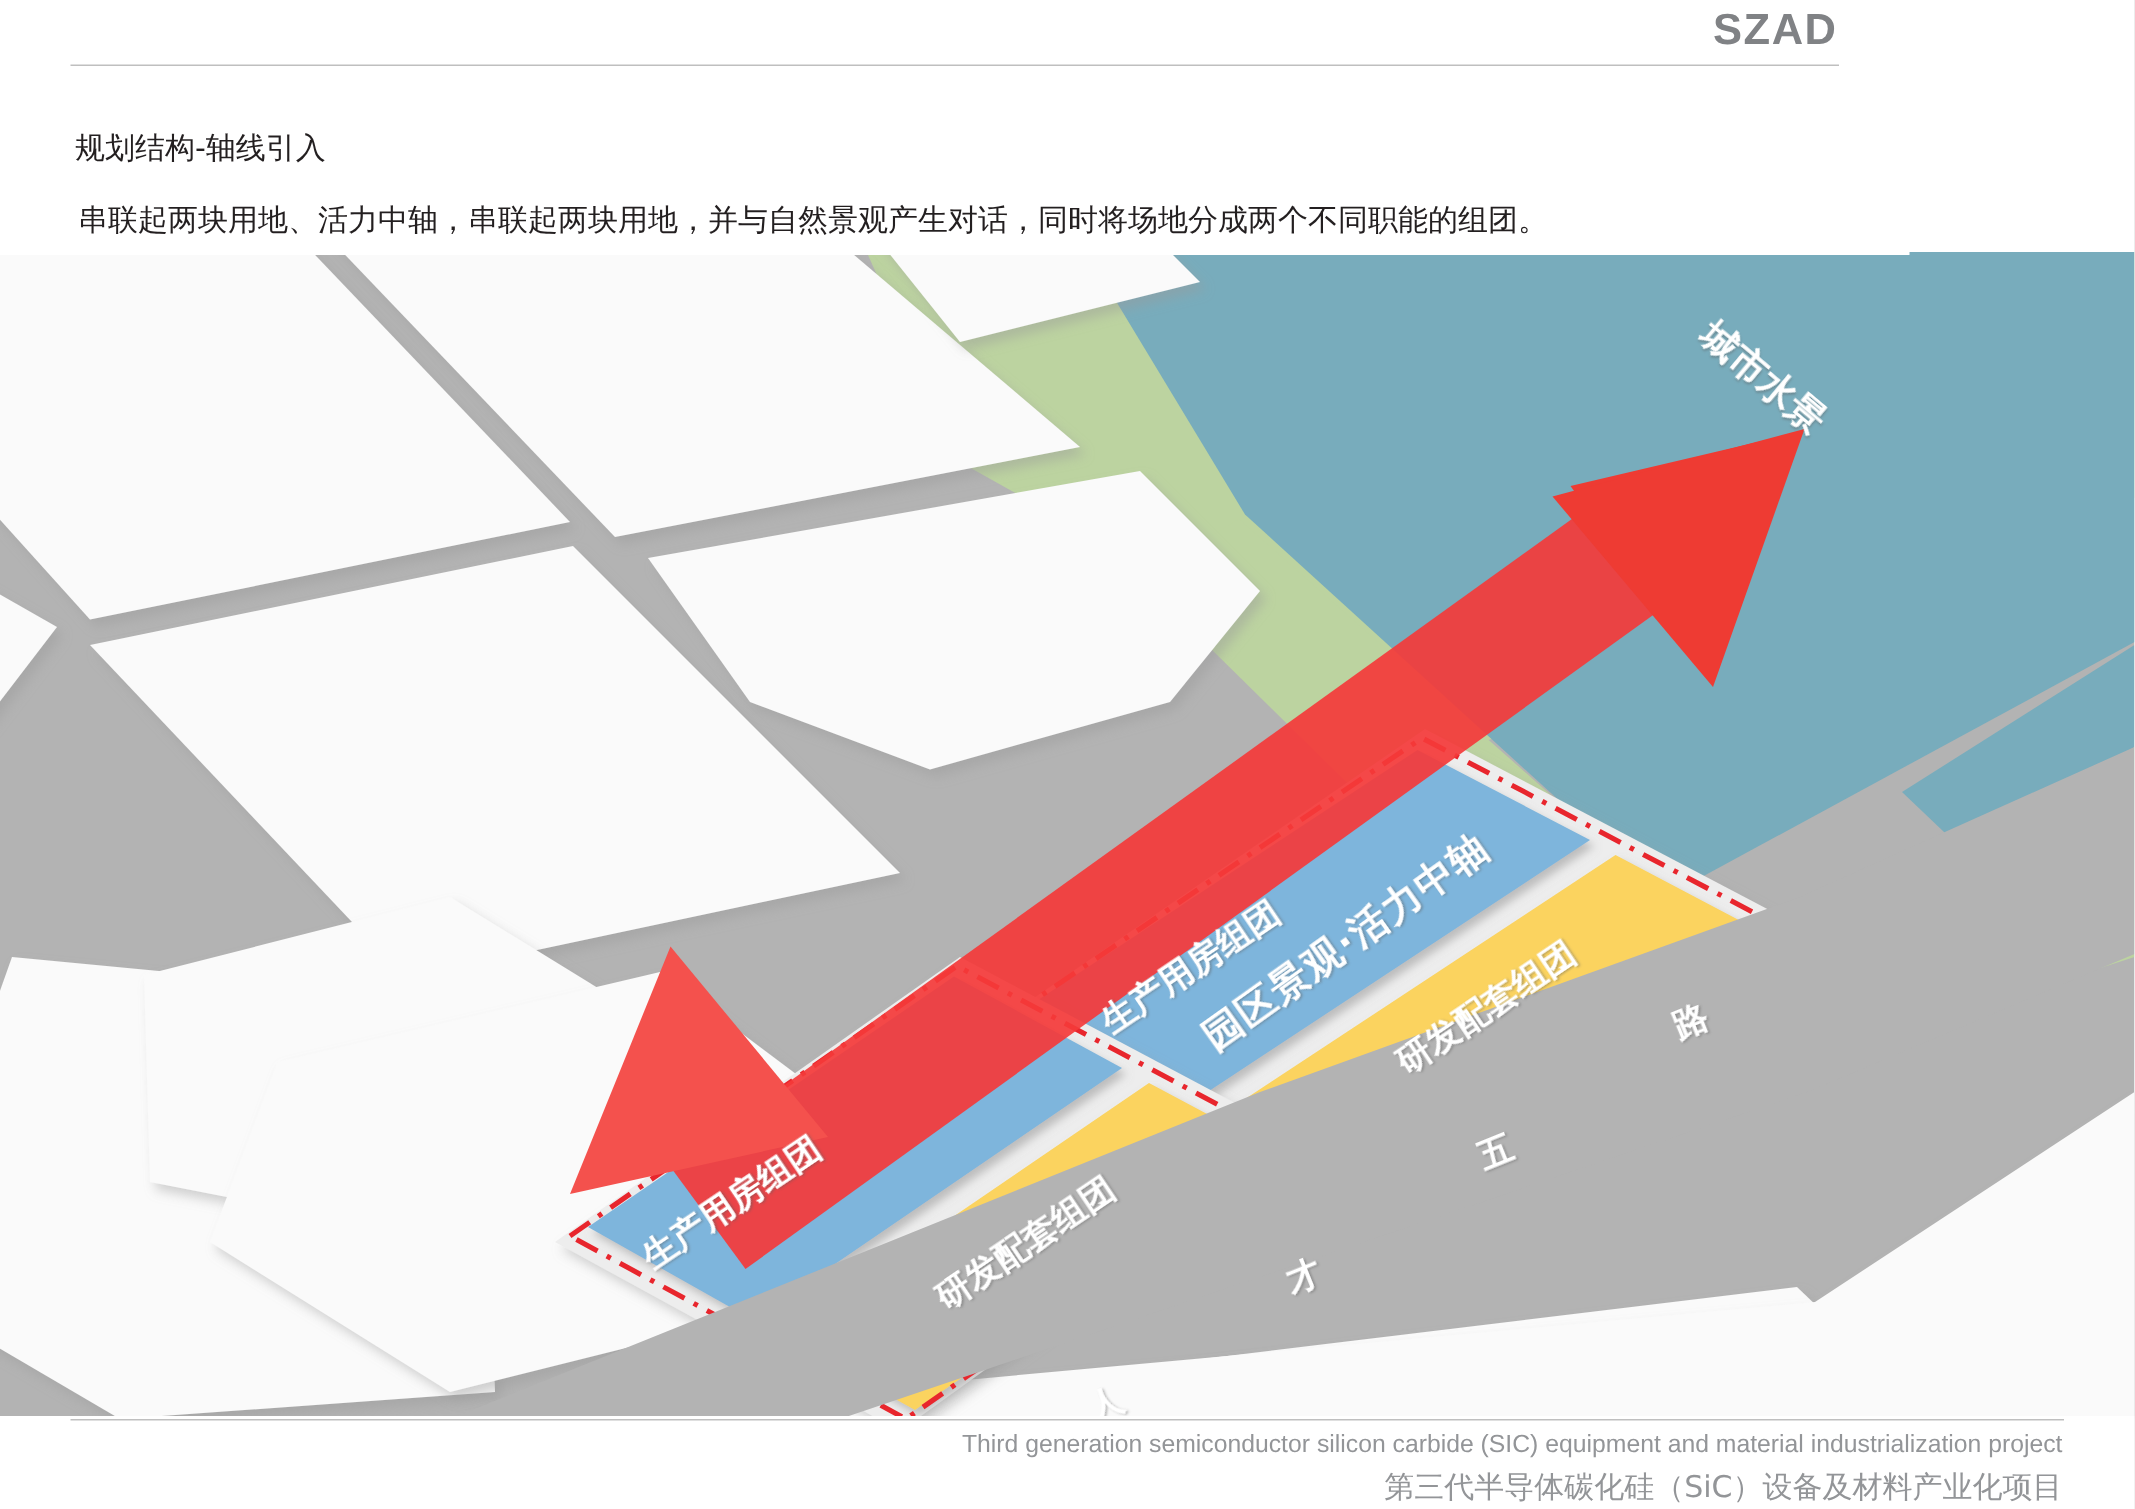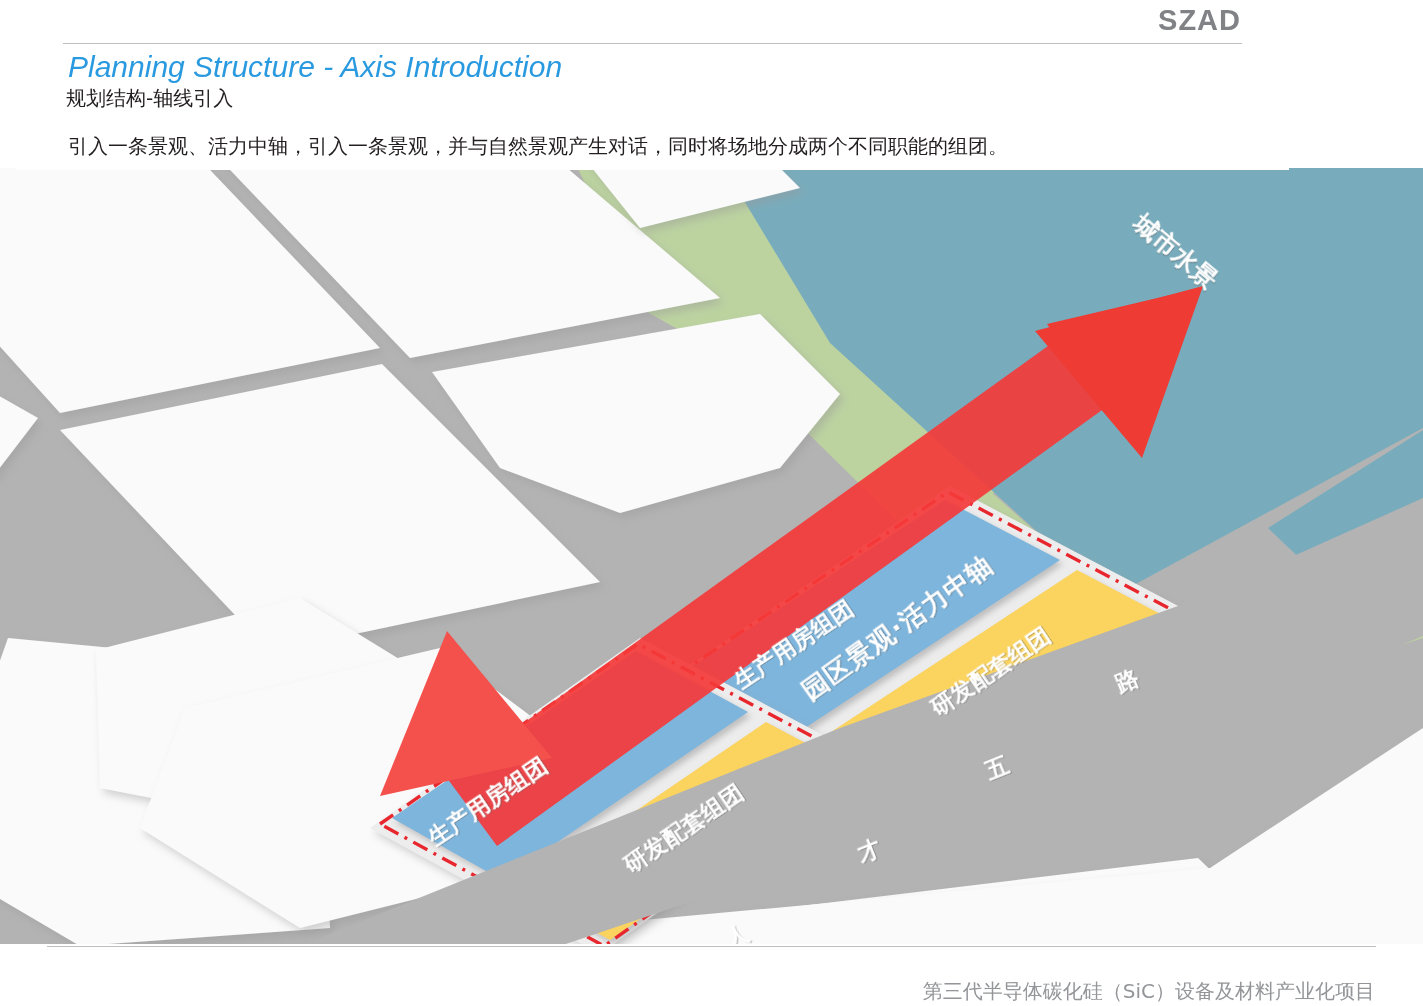--- a/index.html
+++ b/index.html
@@ -11,21 +11,21 @@
     width: 1423px;
     height: 1006px;
     position: relative;
     overflow: hidden;
     font-family: "Liberation Sans", "DejaVu Sans", sans-serif;
   }
 
   
   #header {
     position: absolute;
-    left: 16px; top: 0;
+    left: 0; top: 0;
     width: 1273px;
     height: 170px;
     background: #ffffff;
     z-index: 50;
   }
   #brand-logo {
     position: absolute;
     right: 48px;
     top: 4px;
     font-size: 29px;
@@ -131,23 +131,22 @@
     font-weight: bold;
     font-size: 23px;
   }
 </style>
 </head>
 <body>
 
 <div id="header">
   <div id="brand-logo">SZAD</div>
   <div id="header-rule"></div>
-  <div id="title-en">Planning Structure - Axis Introduction</div>
   <div id="title-cn">规划结构-轴线引入</div>
-  <div id="subtitle-cn">引入一条景观、活力中轴，引入一条景观，并与自然景观产生对话，同时将场地分成两个不同职能的组团。</div>
+  <div id="subtitle-cn">串联起两块用地、活力中轴，串联起两块用地，并与自然景观产生对话，同时将场地分成两个不同职能的组团。</div>
 </div>
 
 <div id="map-stage">
 <svg id="map-svg" width="1423" height="778" viewBox="0 0 1423 778" xmlns="http://www.w3.org/2000/svg">
   <defs>
 
     <filter id="parcelShadow" x="-30%" y="-30%" width="180%" height="180%">
       <feDropShadow dx="4" dy="5" stdDeviation="4" flood-color="#9a9a9a" flood-opacity="0.45"></feDropShadow>
     </filter>
     <filter id="blockShadow" x="-30%" y="-30%" width="180%" height="180%">
@@ -243,14 +242,15 @@
     <text class="map-label" transform="translate(688,667) rotate(-34)" font-size="23" text-anchor="middle" filter="url(#textHalo)">研发配套组团</text>
 
     <text class="map-label" transform="translate(1170,90) rotate(40)" font-size="25" text-anchor="middle" filter="url(#textHalo)">城市水景</text>
 
   </g>
 </svg>
 </div>
 
 <div id="footer">
   <div id="footer-rule"></div>
+  <div id="footer-en">Third generation semiconductor silicon carbide (SIC) equipment and material industrialization project</div>
   <div id="footer-cn">第三代半导体碳化硅（SiC）设备及材料产业化项目</div>
 </div>
 
 </body></html>

